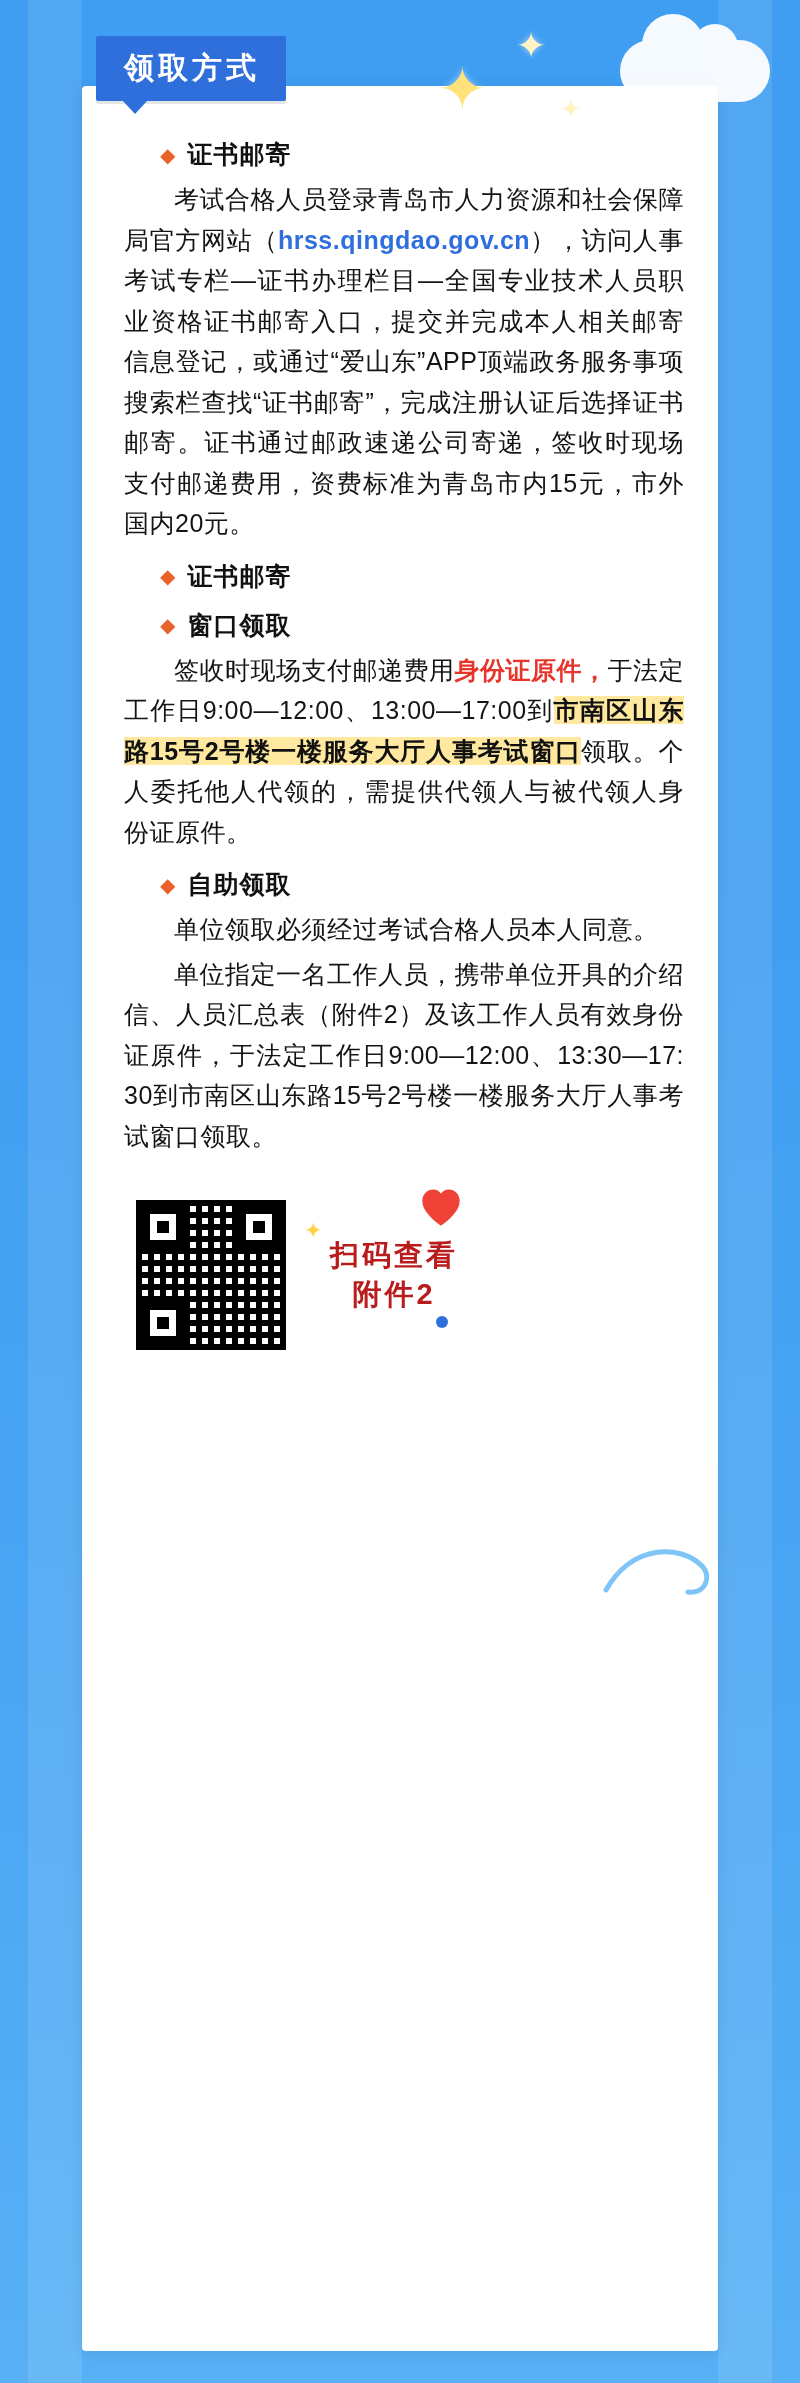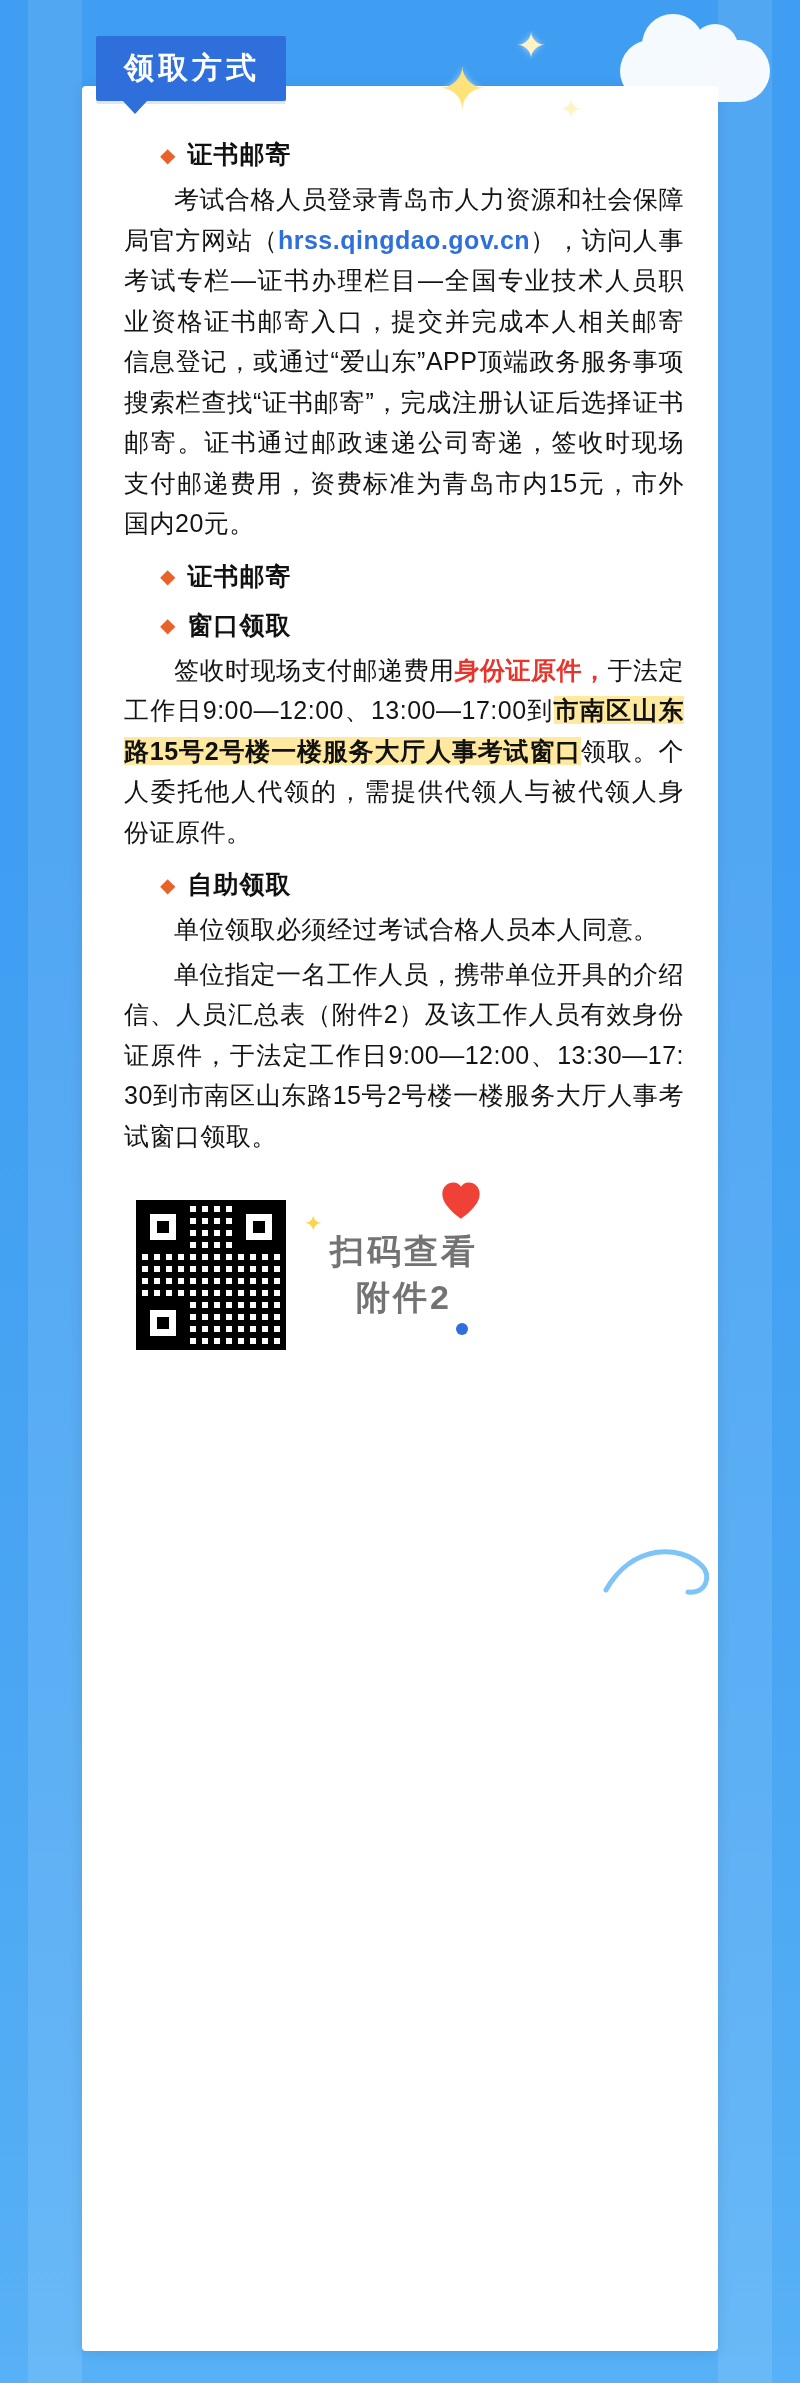--- a/index.html
+++ b/index.html
@@ -198,22 +198,22 @@
   .qr .eye.tl { left: 6px; top: 6px; }
   .qr .eye.tr { right: 6px; top: 6px; }
   .qr .eye.bl { left: 6px; bottom: 6px; }
 
   .qr-caption {
     margin-left: 44px;
     position: relative;
   }
   .qr-caption .line1,
   .qr-caption .line2 {
-    color: #737373;
-    font-size: 34px;
+    color: #b91c1c;
+    font-size: 29px;
     font-weight: bold;
     letter-spacing: 3px;
     line-height: 1.35;
     text-align: center;
   }
   .heart {
     position: absolute;
     right: -6px;
     top: -52px;
     width: 46px;

